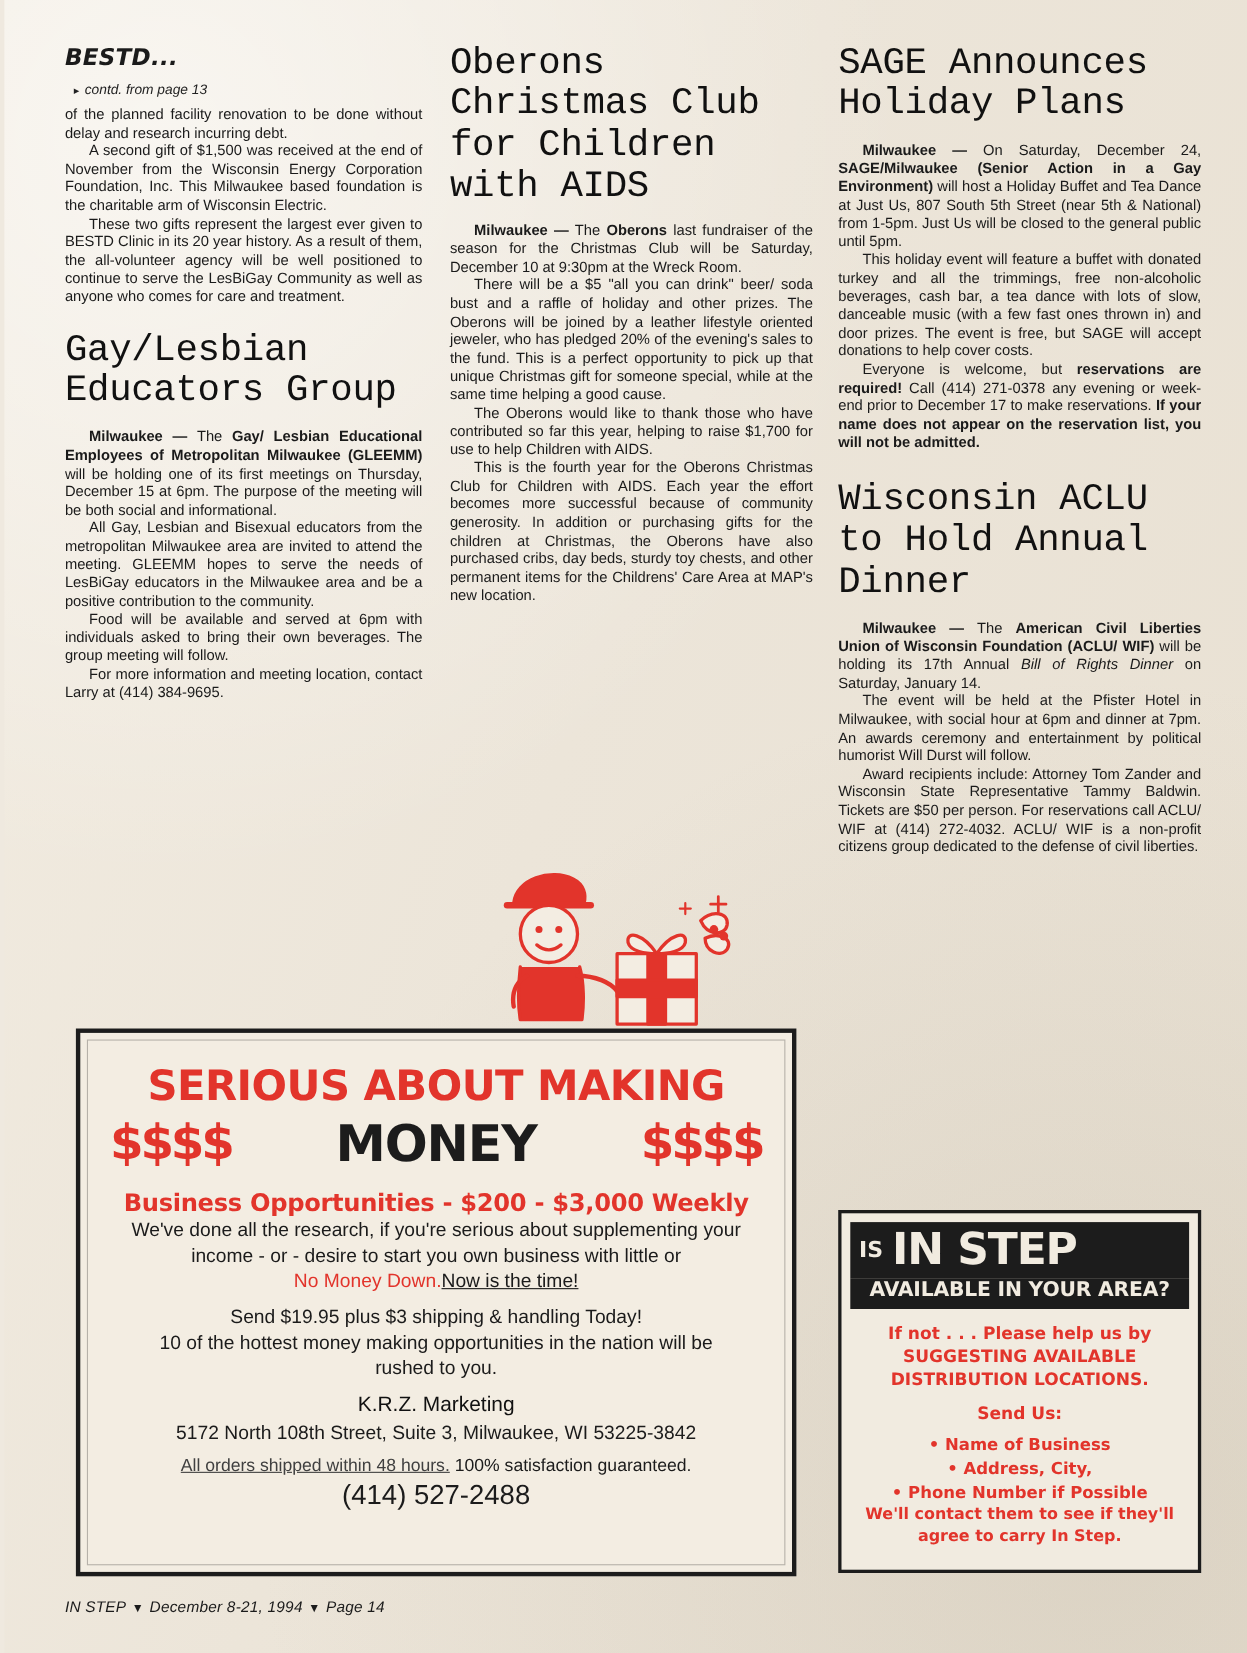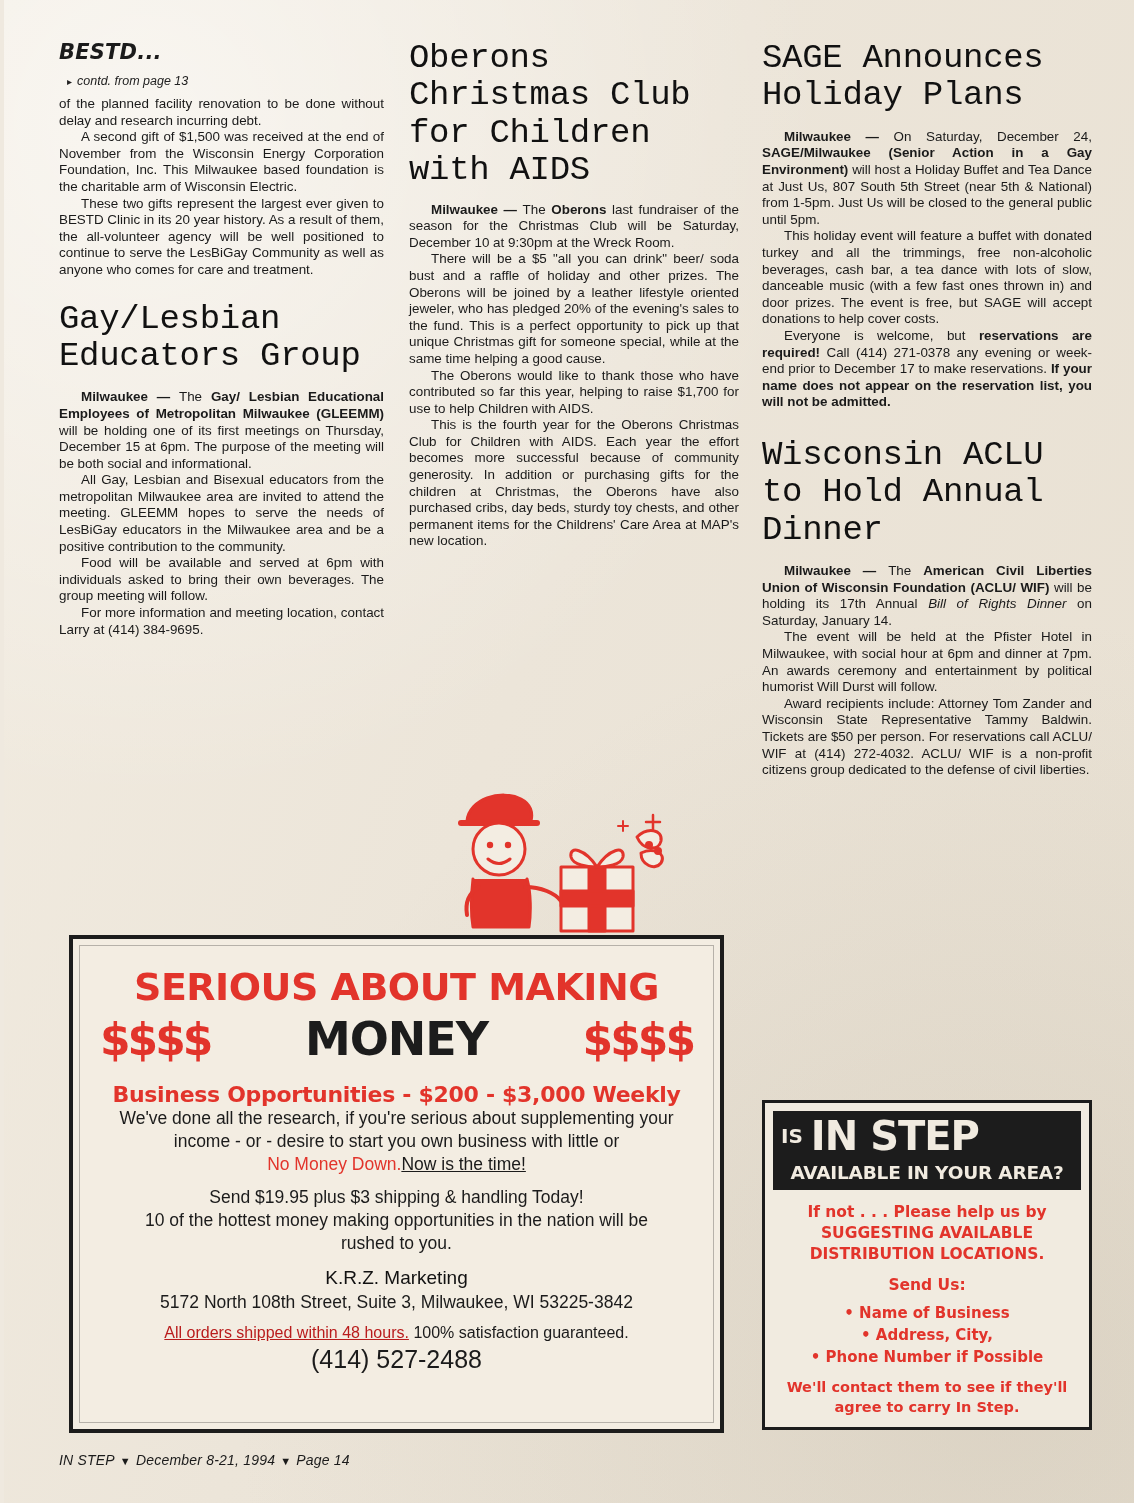--- a/index.html
+++ b/index.html
@@ -152,21 +152,21 @@
   }
   .ad-line {
     text-align: center;
     font-size: 17.5px;
     line-height: 23px;
     color: #1b1b1b;
   }
   .ad-line.small { font-size: 16px; line-height: 21px; }
   .ad-red { color: #e2342b; }
   .ad-underline { text-decoration: underline; }
-  .ad-strike-red { color: #b91c1c; text-decoration: underline; }
+  .ad-strike-red { color: #404040; text-decoration: underline; }
   .ad-phone {
     text-align: center;
     font-size: 25px;
     color: #1b1b1b;
     margin-top: 2px;
   }
   .ad-company {
     text-align: center;
     font-size: 19px;
     margin-top: 12px;
@@ -224,21 +224,21 @@
     line-height: 21px;
     margin-top: 12px;
   }
   .sa-body .sendus { margin-top: 10px; }
   .sa-list {
     margin-top: 6px;
     font-size: 15px;
     line-height: 22px;
   }
   .sa-foot {
-    margin-top: 10px;
+    margin-top: 0;
     font-size: 14.5px;
     line-height: 19px;
   }
 
   
   .clipart {
     position: absolute;
     left: 350px;
     top: 735px;
     width: 300px;

